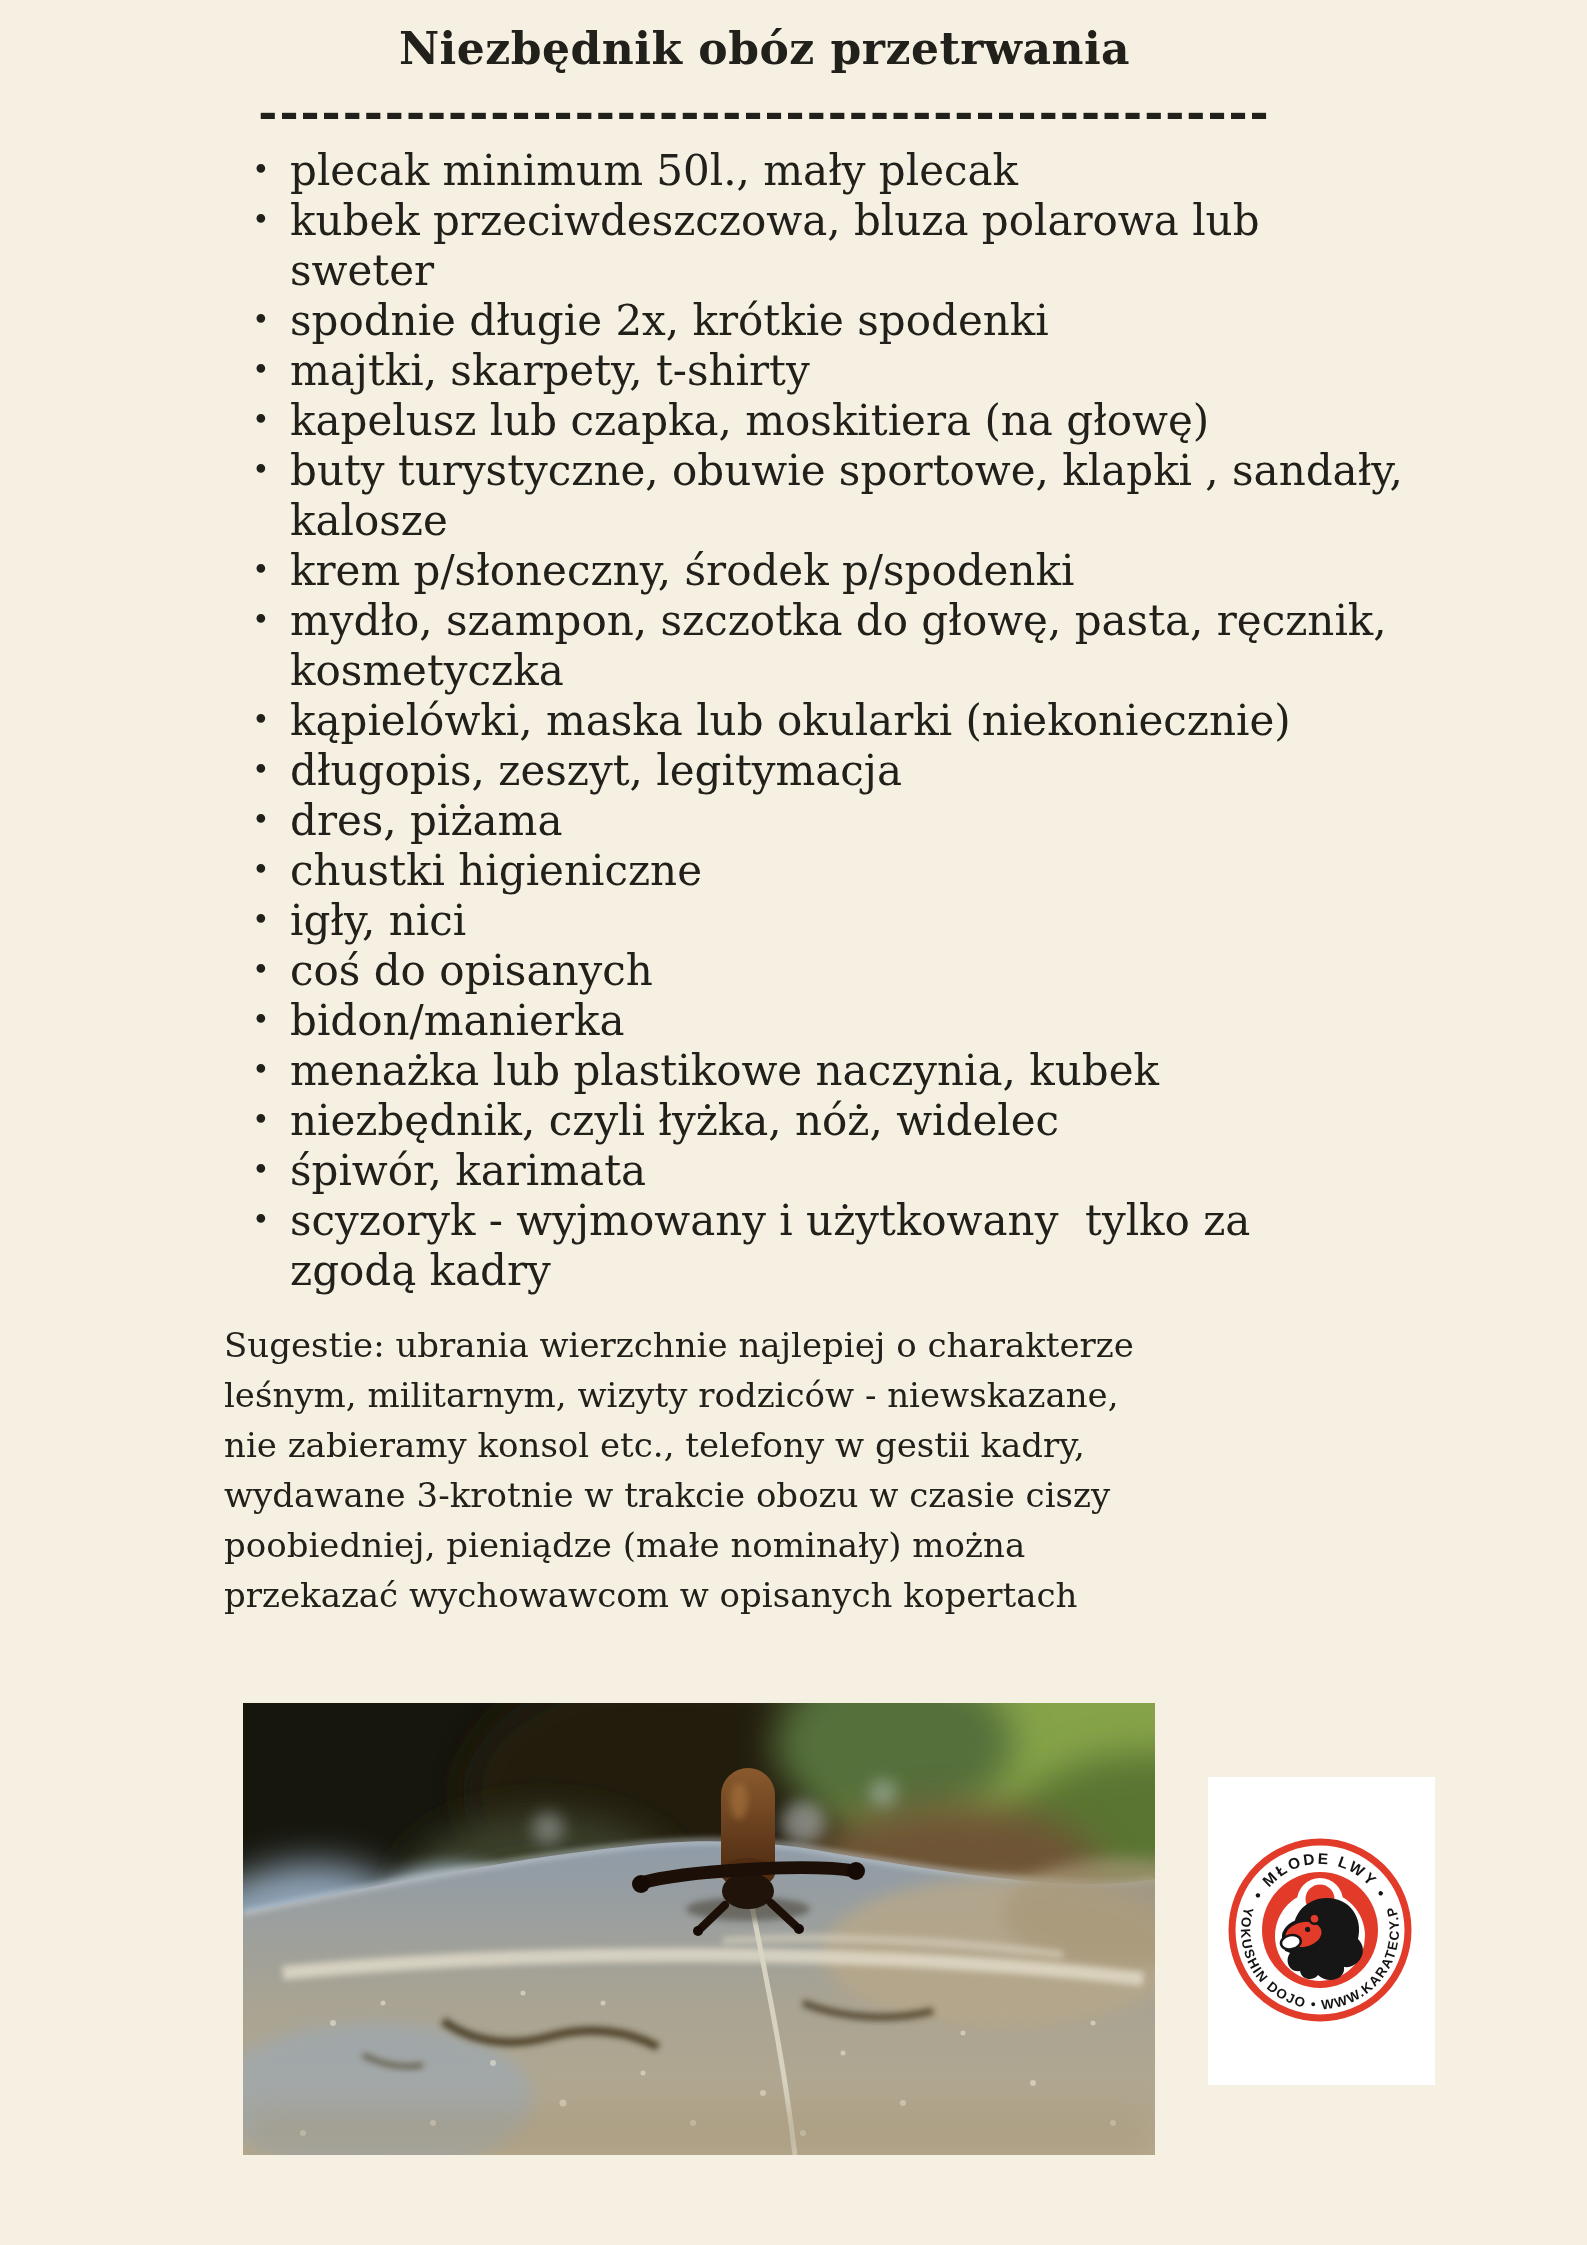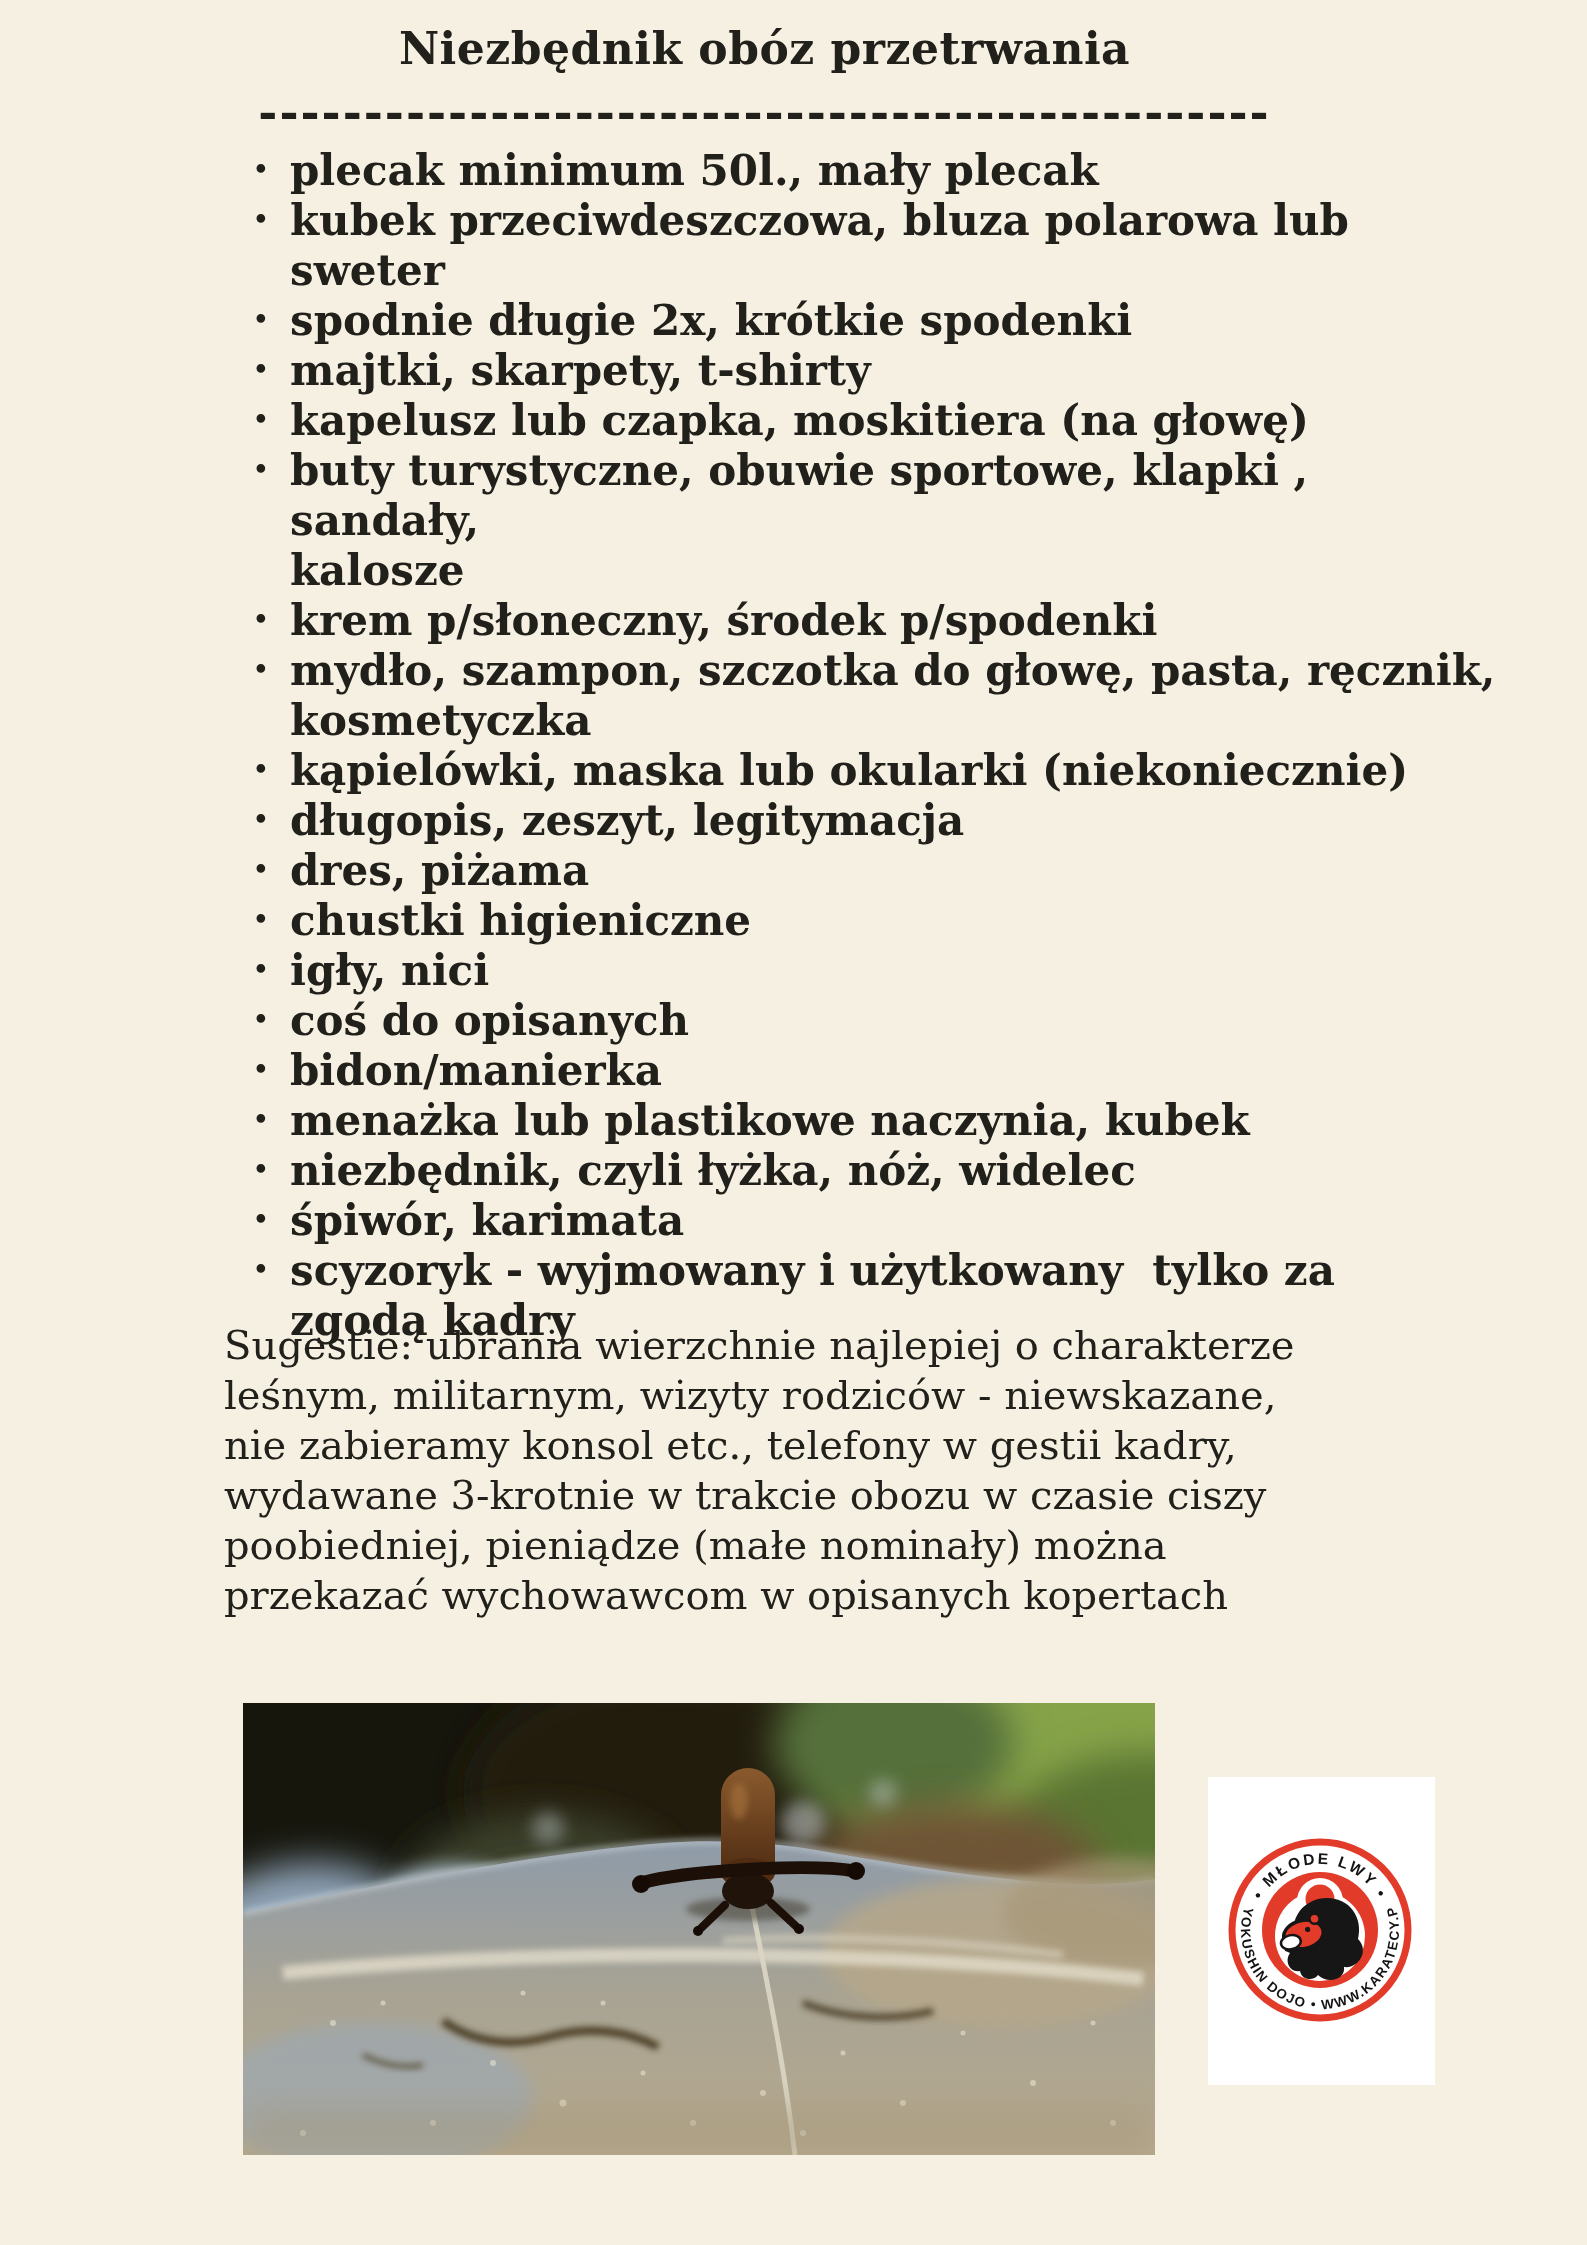--- a/index.html
+++ b/index.html
@@ -28,24 +28,24 @@
   ul.checklist{
     position:absolute;left:290px;top:146px;width:1210px;
     margin:0;padding:0;list-style:none;
     font-size:42px;line-height:50px;
   }
   ul.checklist li{position:relative;margin:0;padding:0;}
   ul.checklist .bullet{
     position:absolute;left:-38px;top:-1px;
     font-size:30px;line-height:50px;
   }
-  ul.checklist .t{display:block;white-space:pre-wrap;font-weight:bold;}
+  ul.checklist .t{display:block;white-space:pre-wrap;}
   .notes{
     position:absolute;left:224px;top:1320px;width:1260px;
-    font-size:40px;line-height:50px;
+    font-size:34px;line-height:50px;
     white-space:pre-wrap;
     margin:0;
   }
   .photo{
     position:absolute;left:243px;top:1703px;width:912px;height:452px;
     overflow:hidden;
   }
   .logo-box{
     position:absolute;left:1208px;top:1777px;width:227px;height:308px;
     background:#ffffff;

